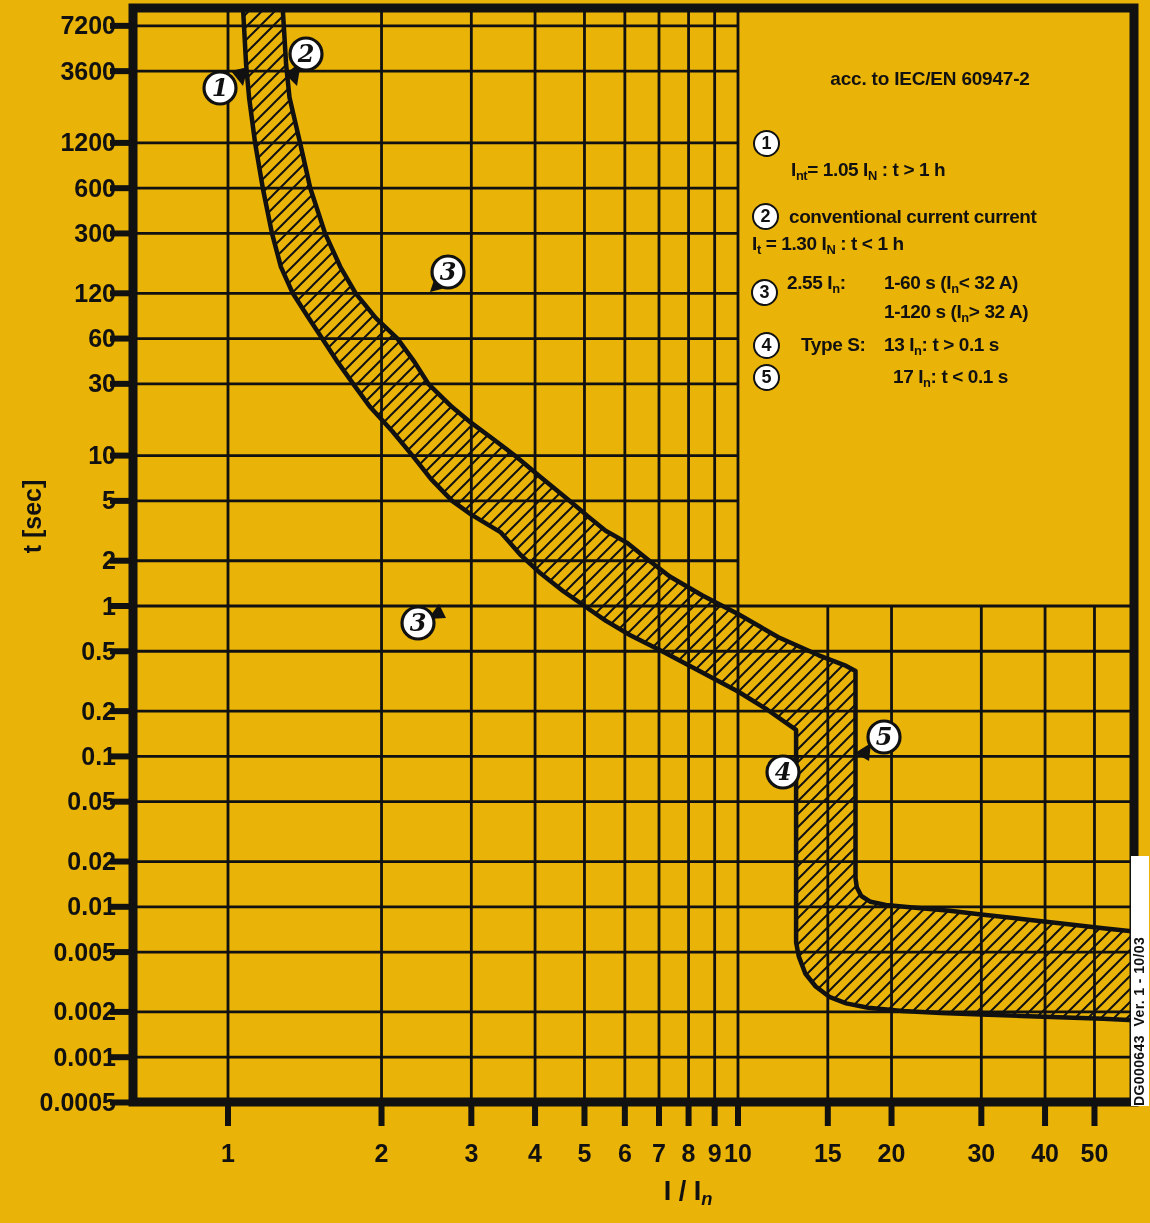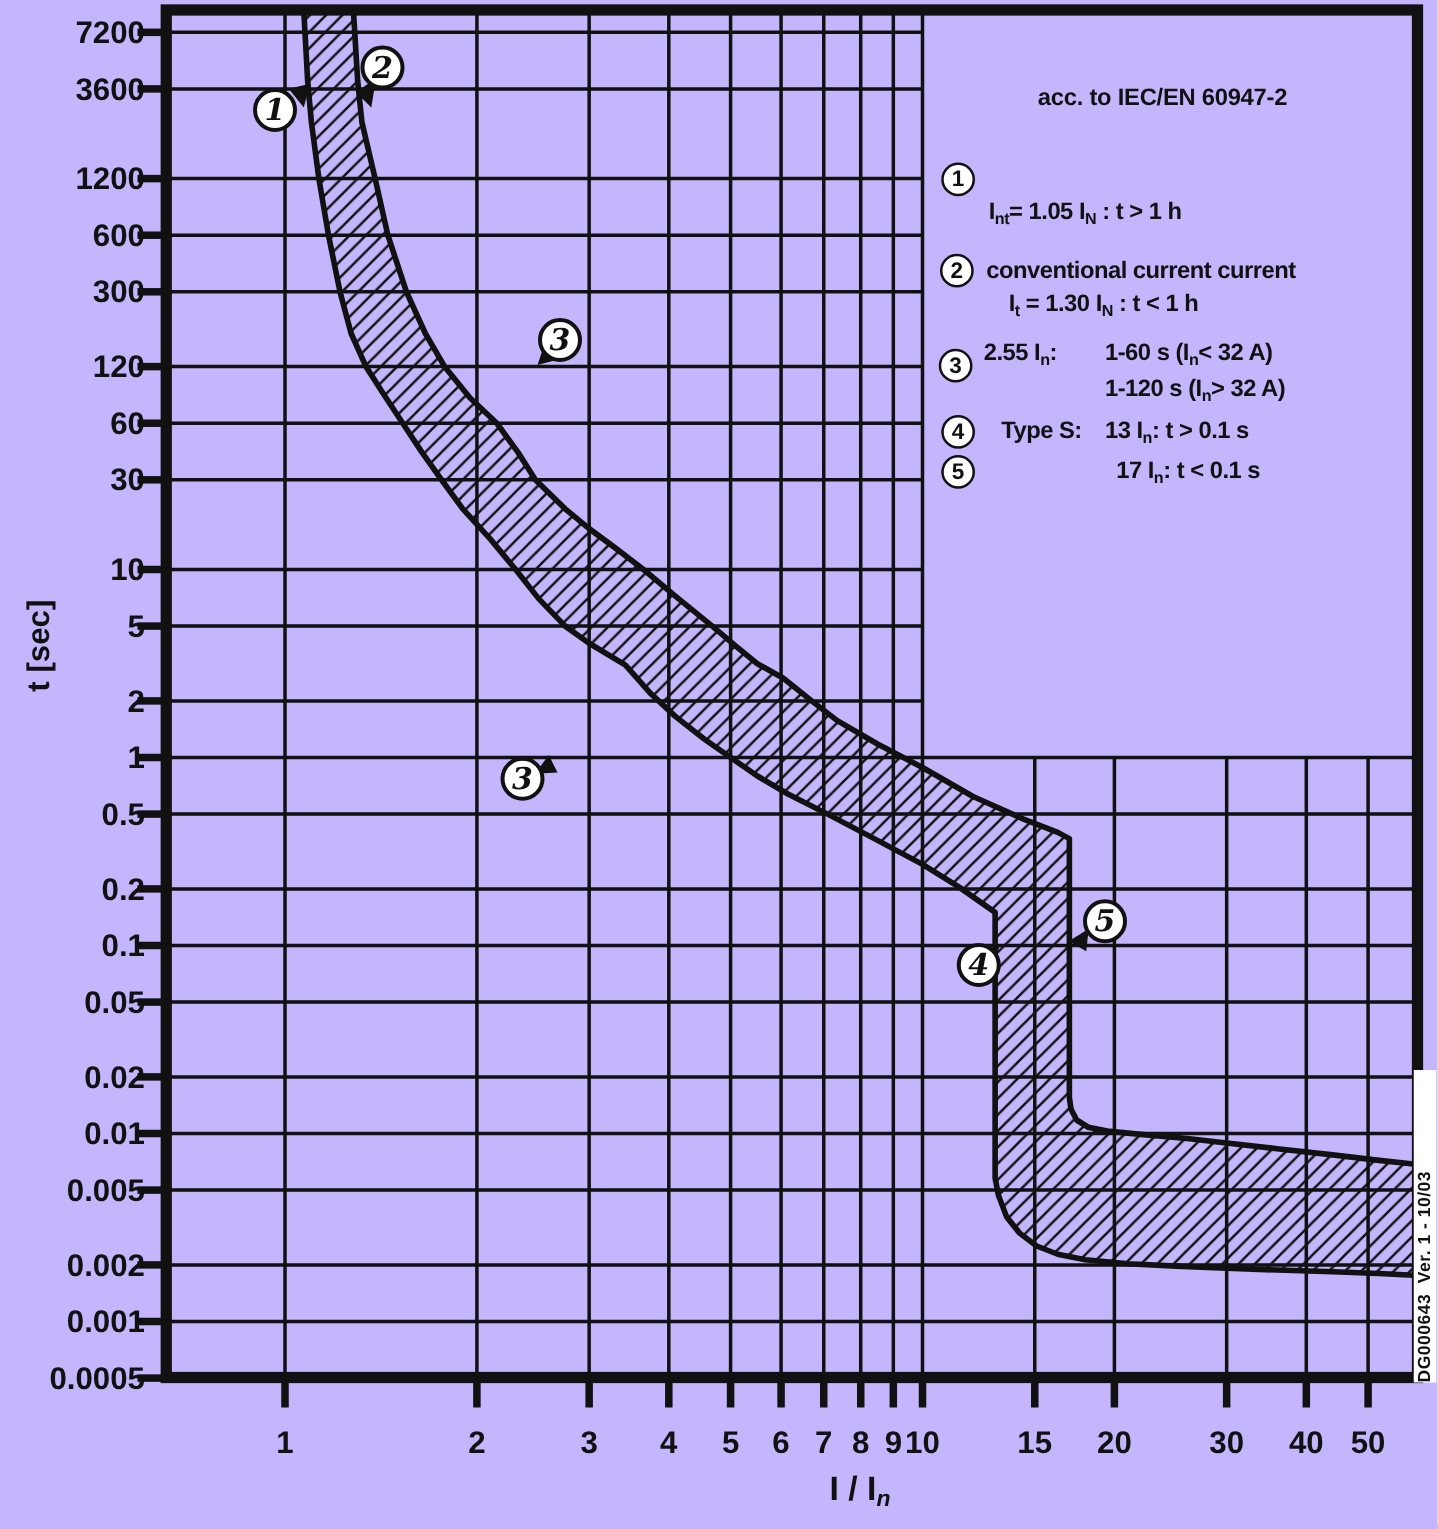--- a/index.html
+++ b/index.html
@@ -1,16 +1,16 @@
 <!DOCTYPE html>
 <html><head>
 <meta charset="utf-8">
 <style>
   html,body{margin:0;padding:0;background:#fff;}
-  #screen{position:relative;width:1150px;height:1223px;background:#c4b5fd;overflow:hidden;
+  #screen{position:relative;width:1150px;height:1223px;background:#eab308;overflow:hidden;
           font-family:"Liberation Sans",sans-serif;color:#111;}
   #chart-svg{position:absolute;left:0;top:0;}
   svg text{font-family:"Liberation Sans",sans-serif;font-weight:700;fill:#111;}
   .tick-label{font-size:25px;}
   .ann-num{font-family:"DejaVu Serif",serif;font-style:italic;font-weight:700;font-size:24px;}
   .overlay{position:absolute;color:#111;}
   .legend-title{font-size:19px;font-weight:700;text-align:center;letter-spacing:-0.2px;}
   .legend-line{font-size:19px;font-weight:700;letter-spacing:-0.4px;white-space:pre;}
   .legend-circle{position:absolute;width:27px;height:27px;border:2.5px solid #111;border-radius:50%;
                  box-sizing:border-box;text-align:center;line-height:22px;font-size:18px;font-weight:700;
@@ -188,21 +188,21 @@
       </g>
     </svg>
 
   <div class="overlay legend-title" style="left:740px;top:68px;width:380px;">acc. to IEC/EN 60947-2</div>
 
   <div class="legend-circle" style="left:753px;top:130px;">1</div>
   <div class="overlay legend-line" style="left:791px;top:159px;">I<sub>nt</sub>= 1.05 I<sub>N</sub> : t &gt; 1 h</div>
 
   <div class="legend-circle" style="left:752px;top:203px;">2</div>
   <div class="overlay legend-line" style="left:789px;top:206px;">conventional current current</div>
-  <div class="overlay legend-line" style="left:807px;top:233px;">I<sub>t</sub> = 1.30 I<sub>N</sub> : t &lt; 1 h</div>
+  <div class="overlay legend-line" style="left:752px;top:233px;">I<sub>t</sub> = 1.30 I<sub>N</sub> : t &lt; 1 h</div>
 
   <div class="legend-circle" style="left:751px;top:279px;">3</div>
   <div class="overlay legend-line" style="left:787px;top:272px;">2.55 I<sub>n</sub>:</div>
   <div class="overlay legend-line" style="left:884px;top:272px;">1-60 s (I<sub>n</sub>&lt; 32 A)</div>
   <div class="overlay legend-line" style="left:884px;top:301px;">1-120 s (I<sub>n</sub>&gt; 32 A)</div>
 
   <div class="legend-circle" style="left:753px;top:332px;">4</div>
   <div class="overlay legend-line" style="left:788px;top:334px;margin-left:13px;">Type S:</div>
   <div class="overlay legend-line" style="left:884px;top:334px;">13 I<sub>n</sub>: t &gt; 0.1 s</div>
 

